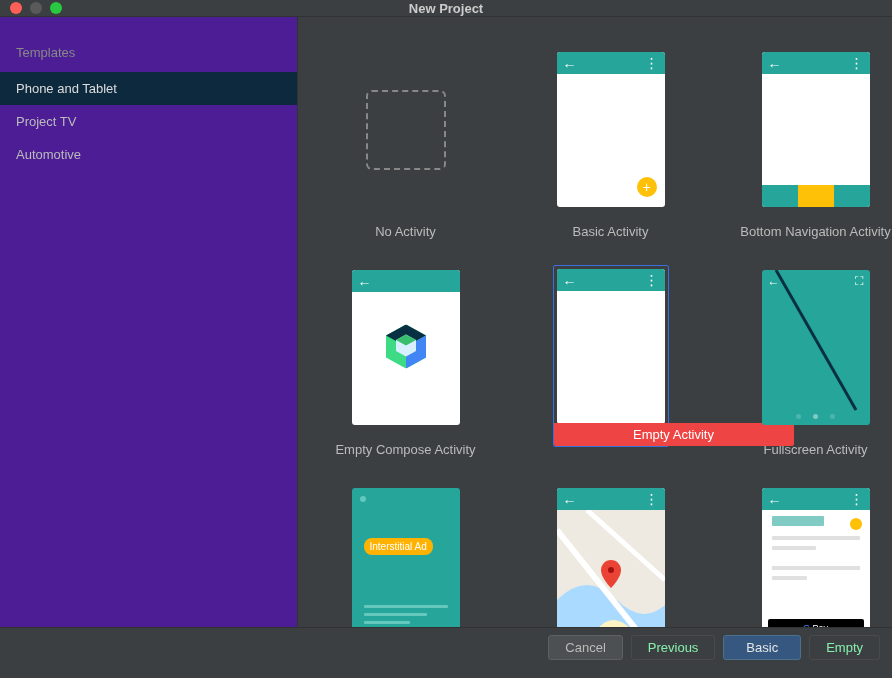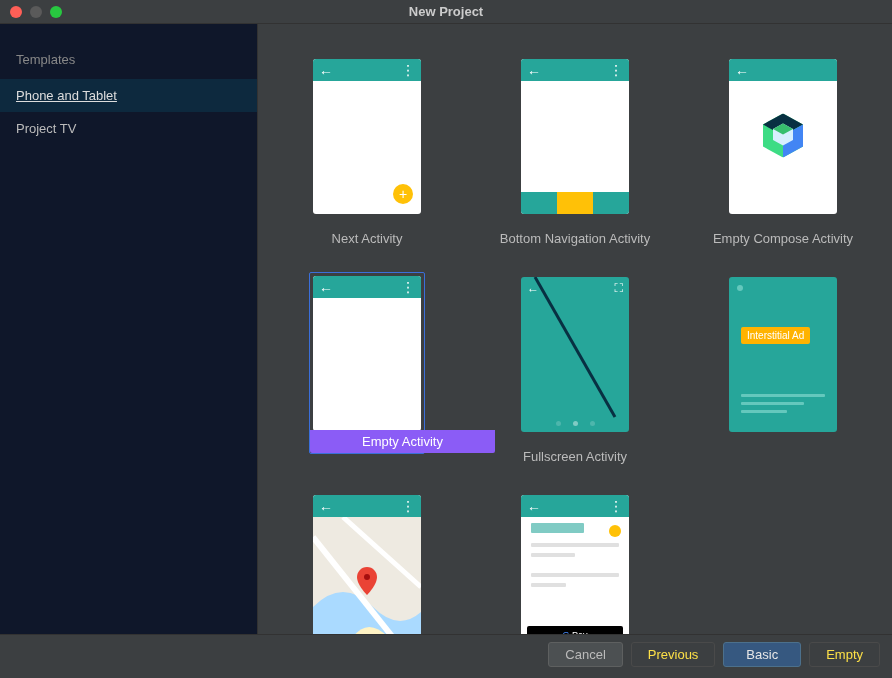--- a/index.html
+++ b/index.html
@@ -6,21 +6,21 @@
 body {
   width: 892px;
   height: 678px;
   background: #3c3f41;
   font-family: -apple-system, BlinkMacSystemFont, "Segoe UI", sans-serif;
   font-size: 13px;
   color: #bbbbbb;
   overflow: hidden;
 }
 .titlebar {
-  height: 24px;
+  height: 17px;
   background: #3c3f41;
   border-bottom: 1px solid #323232;
   display: flex;
   align-items: center;
   position: relative;
 }
 .traffic-lights {
   display: flex;
   gap: 8px;
   padding-left: 10px;
@@ -37,38 +37,37 @@
   left: 50%;
   transform: translateX(-50%);
   color: #cccccc;
   font-weight: 600;
 }
 .main {
   display: flex;
   height: 610px;
 }
 .sidebar {
-  width: 258px;
-  background: #0f172a;
+  width: 298px;
+  background: #4c1d95;
   border-right: 1px solid #323232;
   padding-top: 10px;
 }
 .sidebar-heading {
   padding: 18px 16px 12px 16px;
   color: #888888;
 }
 .sidebar-item {
   padding: 9px 16px;
   color: #bbbbbb;
   cursor: pointer;
 }
 .sidebar-item.selected {
   background: #0d293e;
   color: #dddddd;
-  text-decoration: underline;
 }
 .gallery {
   flex: 1;
   padding: 30px 20px 20px 20px;
   overflow-y: auto;
 }
 .gallery-grid {
   display: grid;
   grid-template-columns: repeat(3, 175px);
   column-gap: 30px;
@@ -99,24 +98,24 @@
 .gallery-tile.selected .tile-preview-wrap {
   border: 1px solid #3b6fda;
   padding: 3px;
   border-radius: 2px;
 }
 .tile-preview-wrap {
   padding: 4px;
   border: 1px solid transparent;
 }
 .gallery-tile.selected .tile-label {
-  background: #8b5cf6;
+  background: #ef4444;
   color: #ffffff;
   padding: 4px 0;
-  width: 185px;
+  width: 240px;
   border-radius: 0 0 2px 2px;
   margin-top: 0;
 }
 .gallery-tile.selected { position: relative; }
 .gallery-tile.selected .tile-preview-wrap {
   padding-bottom: 22px;
 }
 .appbar {
   height: 22px;
   background: #26a69a;
@@ -178,21 +177,21 @@
   display:flex; justify-content:center; gap:12px;
 }
 .fs-dot { width:5px;height:5px;border-radius:50%;background:#4db6ac; }
 .fs-dot.active { background:#80cbc4; }
 .compose-logo {
   position:absolute; top:50%; left:50%; transform:translate(-50%,-50%);
 }
 .ad-chip {
   position:absolute; top:50px; left:12px;
   background:#ffb300; color:#fff; font-size:10px;
-  padding:3px 6px; border-radius:2px;
+  padding:3px 6px; border-radius:8px;
 }
 .ad-lines { position:absolute; bottom:14px; left:12px; right:12px; }
 .ad-line { height:3px; background:#64c8bd; margin-bottom:5px; border-radius:1px; }
 .ad-dot { position:absolute; top:8px; left:8px; width:6px;height:6px;border-radius:50%;background:#64c8bd; }
 .map-svg { position:absolute; inset:22px 0 0 0; }
 .gpay-card {
   position:absolute; bottom:6px; left:6px; right:6px;
   height:18px; background:#000; border-radius:2px;
   color:#fff; font-size:9px; display:flex;align-items:center;justify-content:center;
 }
@@ -219,21 +218,21 @@
   font-size: 13px;
   cursor: pointer;
 }
 .btn.primary {
   background: #365880;
   border-color: #4c708c;
   color: #e6e6e6;
   padding: 4px 22px;
 }
 .btn.disabled {
-  color: #fde047;
+  color: #86efac;
   border-color: #4a4a4a;
   background: #3c3f41;
   cursor: default;
 }
 </style>
 </head>
 <body>
 
 <div class="titlebar">
   <div class="traffic-lights">
@@ -242,37 +241,46 @@
     <div class="traffic-light tl-green"></div>
   </div>
   <div class="title-text">New Project</div>
 </div>
 
 <div class="main">
   <div class="sidebar">
     <div class="sidebar-heading">Templates</div>
     <div class="sidebar-item selected"><span>Phone and Tablet</span></div>
     <div class="sidebar-item"><span>Project TV</span></div>
+    <div class="sidebar-item"><span>Automotive</span></div>
   </div>
 
   <div class="gallery">
     <div class="gallery-grid">
 
+      <div class="gallery-tile">
+        <div class="tile-preview-wrap">
+            <div class="tile-preview no-activity">
+          <div class="dashed-box"></div>
+        </div>
+          </div>
+        <div class="tile-label">No Activity</div>
+      </div>
 
       <div class="gallery-tile">
         <div class="tile-preview-wrap">
             <div class="tile-preview">
           <div class="appbar">
                 <span class="arrow-back">←</span>
                 <span class="menu-dots">⋮</span>
               </div>
           <div class="fab">+</div>
         </div>
           </div>
-        <div class="tile-label">Next Activity</div>
+        <div class="tile-label">Basic Activity</div>
       </div>
 
       <div class="gallery-tile">
         <div class="tile-preview-wrap">
             <div class="tile-preview">
           <div class="appbar">
                 <span class="arrow-back">←</span>
                 <span class="menu-dots">⋮</span>
               </div>
           <div class="bottom-nav">

